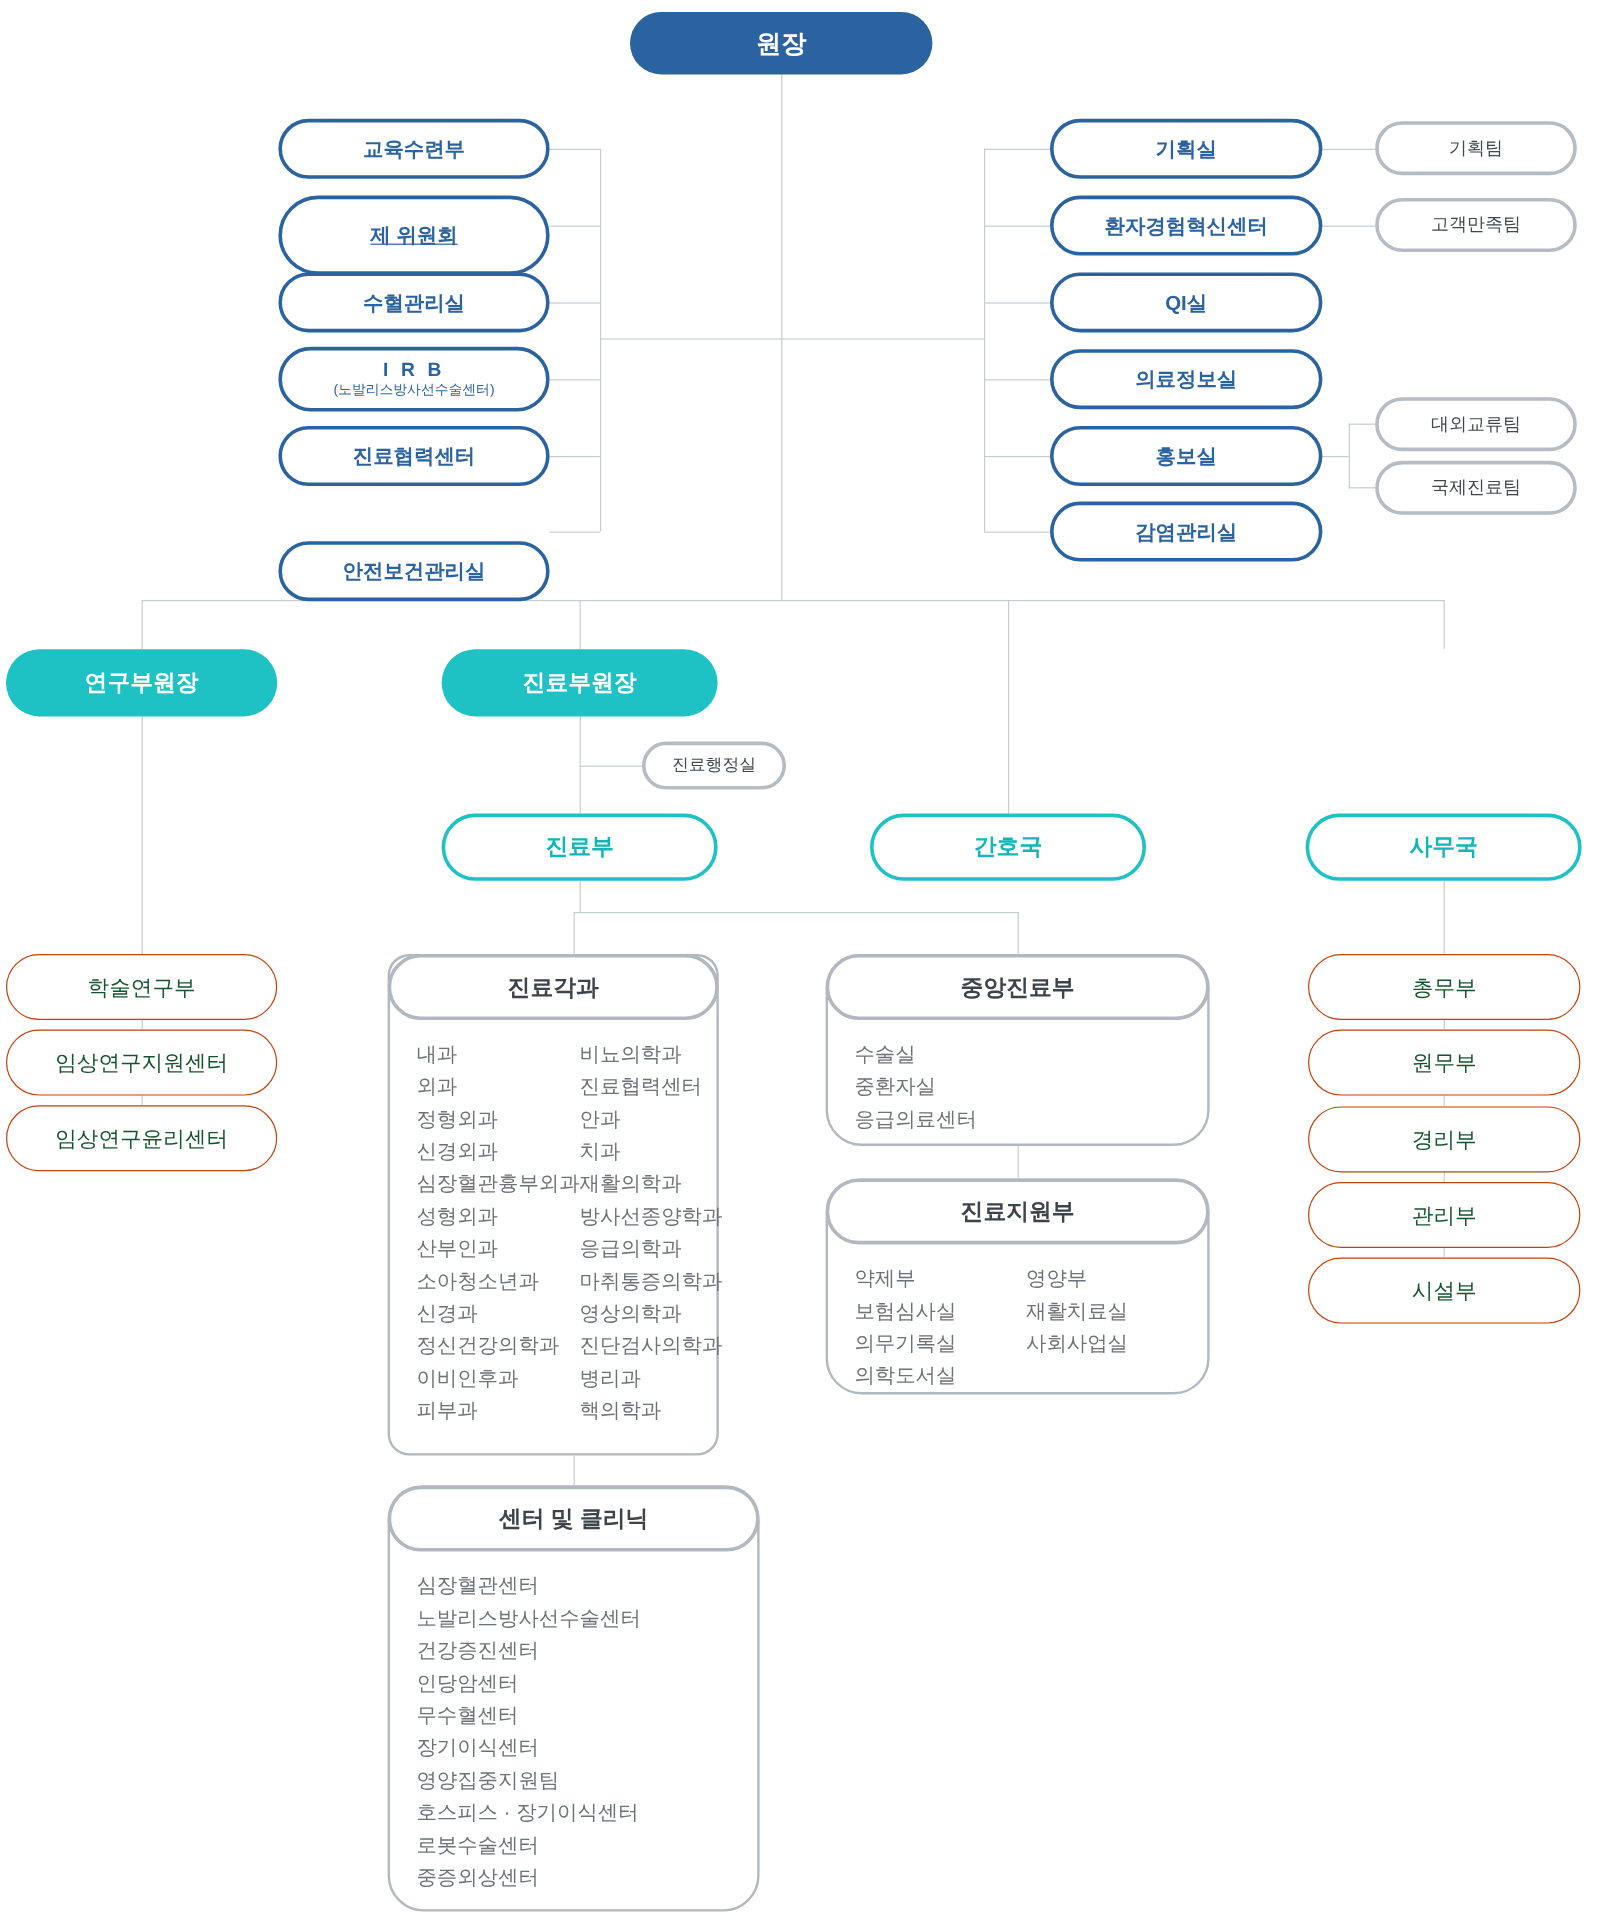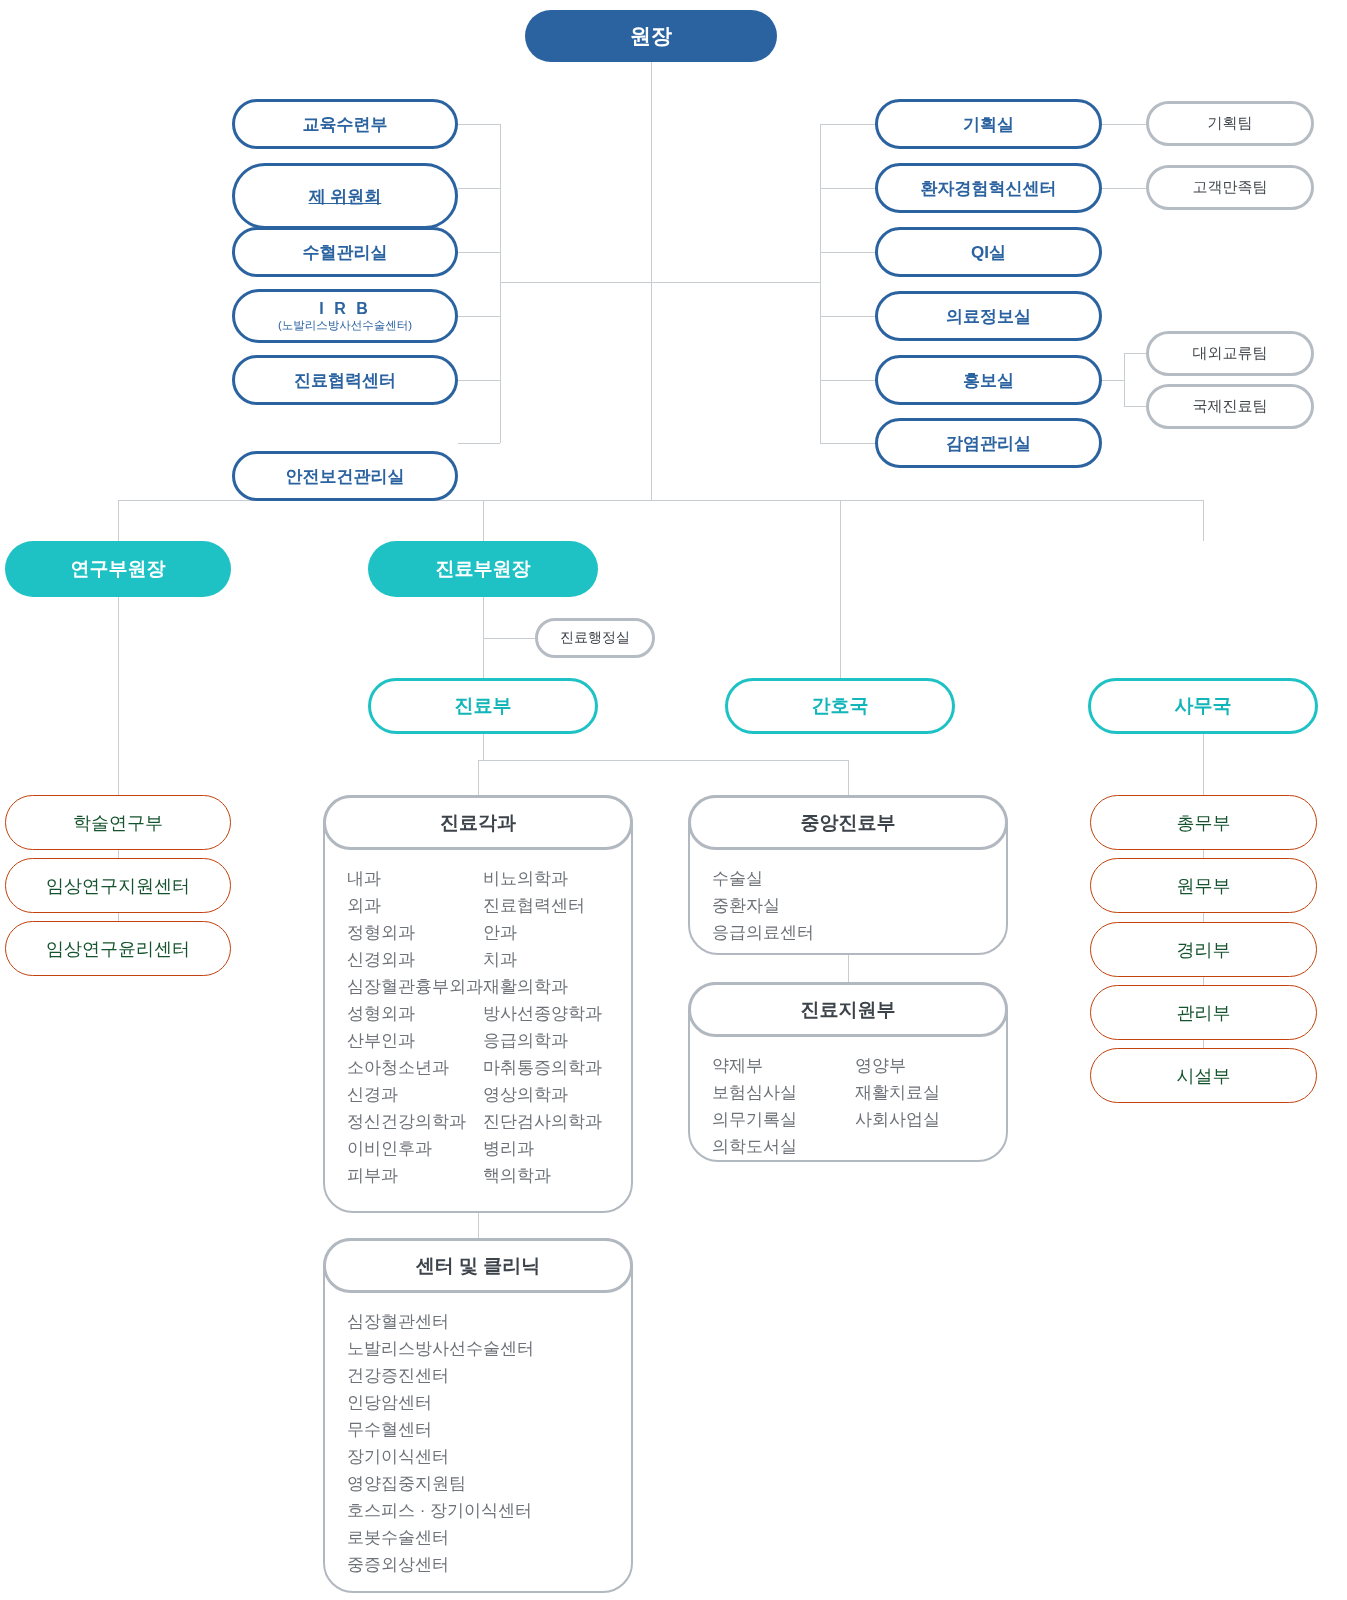--- a/index.html
+++ b/index.html
@@ -108,21 +108,21 @@
   <div class="pill gray" style="left:5px;top:795px;width:226px;height:55px;">학술연구부</div>
   <div class="pill gray" style="left:5px;top:858px;width:226px;height:55px;">임상연구지원센터</div>
   <div class="pill gray" style="left:5px;top:921px;width:226px;height:55px;">임상연구윤리센터</div>
 
   <div class="pill gray" style="left:1090px;top:795px;width:227px;height:55px;">총무부</div>
   <div class="pill gray" style="left:1090px;top:858px;width:227px;height:55px;">원무부</div>
   <div class="pill gray" style="left:1090px;top:922px;width:227px;height:55px;">경리부</div>
   <div class="pill gray" style="left:1090px;top:985px;width:227px;height:55px;">관리부</div>
   <div class="pill gray" style="left:1090px;top:1048px;width:227px;height:55px;">시설부</div>
 
-  <div class="box" style="left:323px;top:795px;width:310px;height:418px;">
+  <div class="box" style="left:323px;top:795px;width:276px;height:418px;border-radius:18px;">
     <div class="box-header">진료각과</div>
     <div class="col" style="left:22px;top:68px;">
       <div>내과</div>
       <div>외과</div>
       <div>정형외과</div>
       <div>신경외과</div>
       <div>심장혈관흉부외과</div>
       <div>성형외과</div>
       <div>산부인과</div>
       <div>소아청소년과</div>

